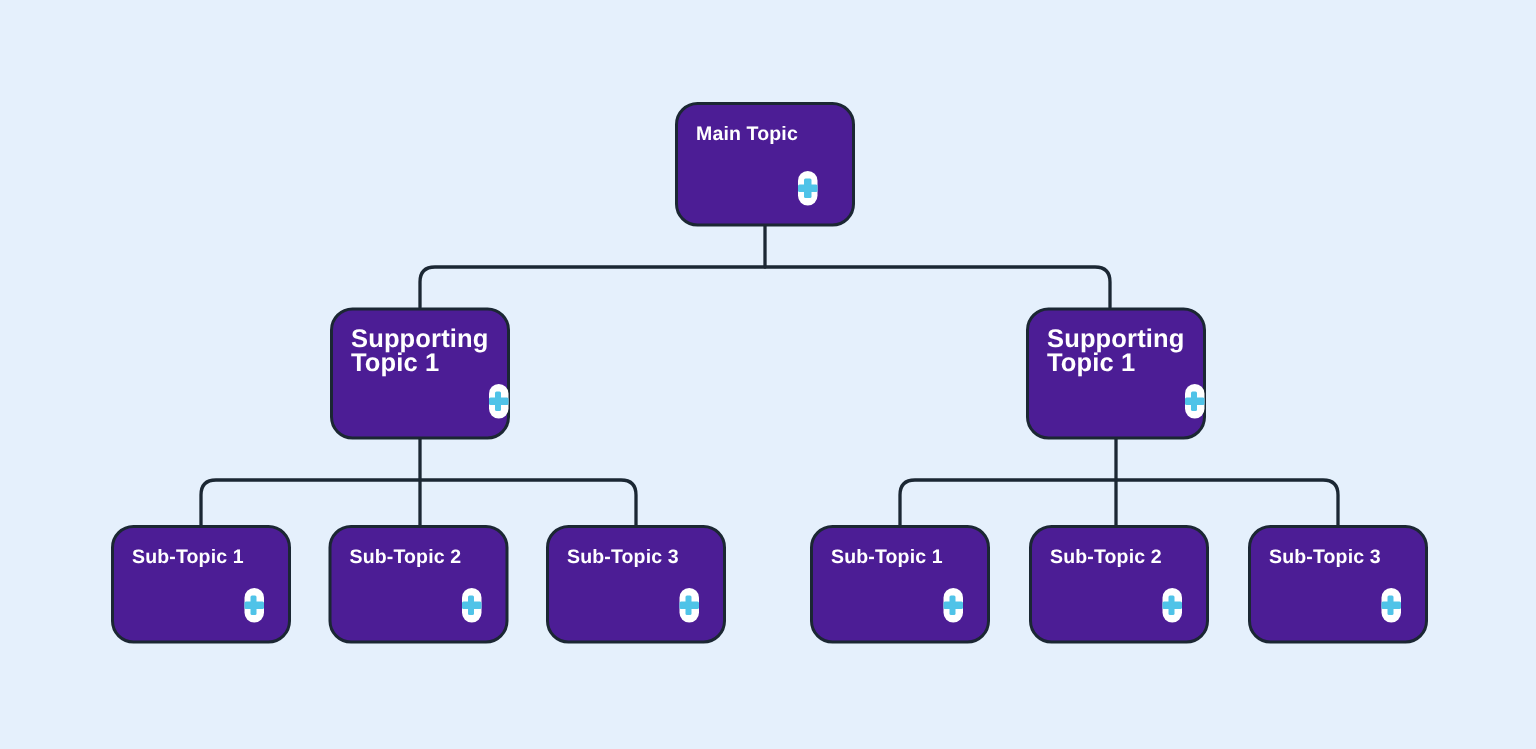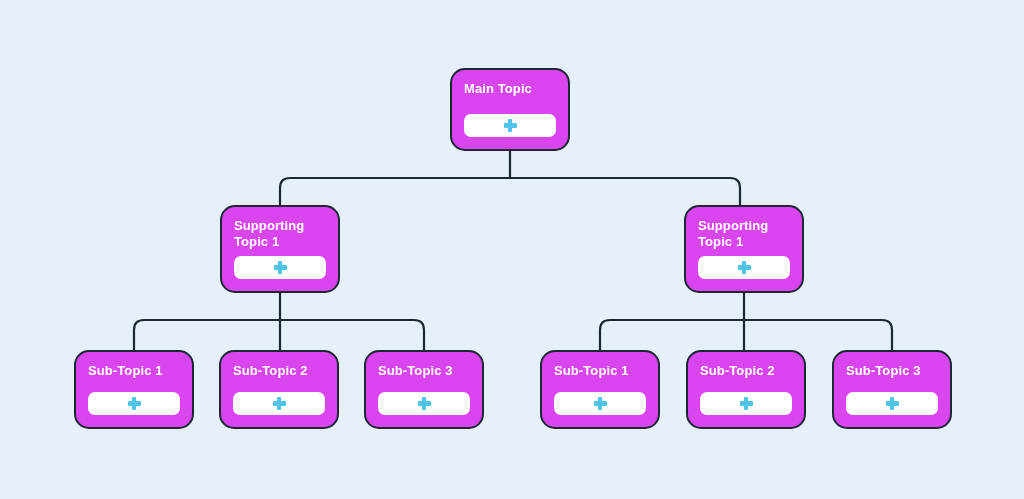--- a/index.html
+++ b/index.html
@@ -22,34 +22,34 @@
     position: absolute;
     left: 0;
     top: 0;
     width: 1024px;
     height: 499px;
     pointer-events: none;
   }
   .node {
     position: absolute;
     box-sizing: border-box;
-    background: #d946ef;
+    background: #4c1d95;
     border: 2.5px solid #1b2733;
     border-radius: 15px;
     display: flex;
-    flex-direction: column;
+    flex-direction: row;
     align-items: stretch;
     justify-content: flex-start;
     padding: 11px 12px 12px 12px;
     z-index: 2;
   }
   .node-label {
     color: #ffffff;
     font-weight: bold;
-    font-size: 13px;
+    font-size: 17px;
     line-height: 15.5px;
     letter-spacing: 0.1px;
     text-align: left;
     white-space: pre-line;
   }
   .node.root .node-label,
   .node.sub .node-label {
     font-size: 13px;
   }
   .add-button {

